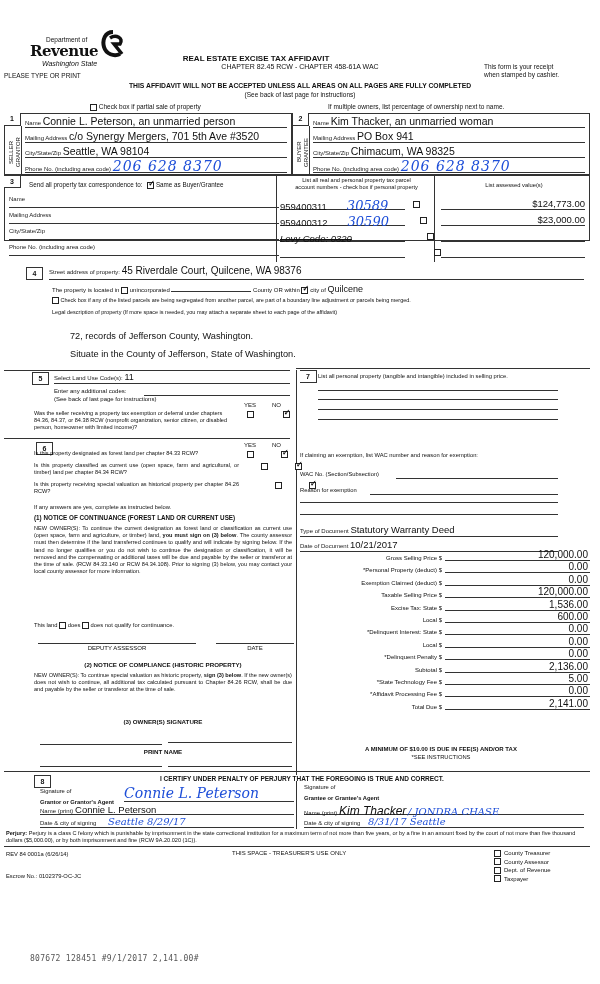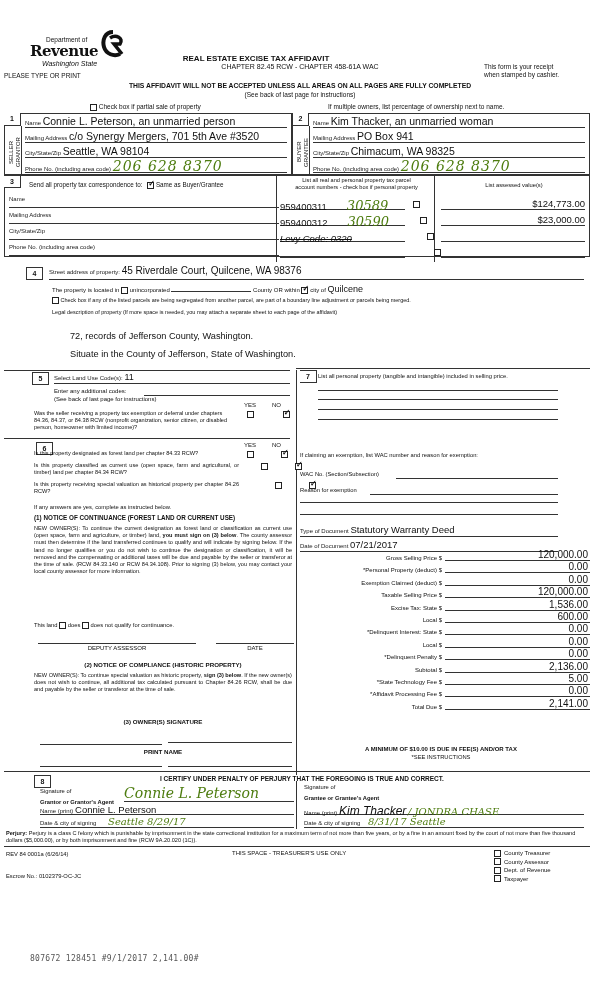--- a/index.html
+++ b/index.html
@@ -1,19 +1,19 @@
 <!DOCTYPE html>
 <html><head>
 <meta charset="utf-8">
 <style>
   * { box-sizing: border-box; margin: 0; padding: 0; }
   html, body { width: 600px; height: 984px; background: #ffffff; overflow: hidden; }
   body { font-family: "Liberation Sans", sans-serif; color: #111; position: relative; font-size: 6px; }
   .abs { position: absolute; }
-  .hw { font-family: "DejaVu Serif", serif; font-style: italic; color: #4d7c0f; }
+  .hw { font-family: "DejaVu Serif", serif; font-style: italic; color: #1d4ed8; }
   .fill { font-family: "Liberation Sans", sans-serif; font-size: 10.5px; color: #111; }
   .lbl { font-size: 6px; color: #222; }
   .line { border-bottom: 1px solid #333; }
   .box { border: 1px solid #333; }
   .cb { display: inline-block; width: 7px; height: 7px; border: 1px solid #222; vertical-align: middle; position: relative; background: #fff; }
   .cb.checked::after { content: "✓"; position: absolute; left: 0px; top: -4px; font-size: 8px; font-weight: bold; }
   .secnum { position: absolute; border: 1px solid #333; background: #fff; font-weight: bold; font-size: 7px; text-align: center; width: 17px; height: 13px; line-height: 12px; }
   .vert { position: absolute; writing-mode: vertical-rl; transform: rotate(180deg); font-size: 6px; text-align: center; line-height: 7px; }
   .right { text-align: right; }
   .bold { font-weight: bold; }
@@ -95,21 +95,21 @@
   <div class="abs line" style="left:20px;top:31px;width:272px;height:13px;">
     <span class="lbl">City/State/Zip</span>
     <span class="fill">Chimacum, WA 98325</span>
   </div>
   <div class="abs line" style="left:20px;top:44px;width:272px;height:15px;">
     <span class="lbl">Phone No. (including area code)</span>
     <span class="hw" style="font-size:14px;letter-spacing:1px;">206 628 8370</span>
   </div>
 </div>
 
-<div class="abs box" style="left:4px;top:175px;width:586px;height:82px;">
+<div class="abs box" style="left:4px;top:175px;width:586px;height:66px;">
   <div class="secnum" style="left:-1px;top:-1px;border-left:none;">3</div>
   <div class="abs" style="left:24px;top:5px;font-size:6.3px;">
     <span>Send all property tax correspondence to:</span>
     <span class="cb checked" style="margin-left:3px;"></span>
     <span>Same as Buyer/Grantee</span>
   </div>
   <div class="abs line" style="left:4px;top:20px;width:270px;height:12px;"><span class="lbl">Name</span></div>
   <div class="abs line" style="left:4px;top:36px;width:270px;height:12px;"><span class="lbl">Mailing Address</span></div>
   <div class="abs line" style="left:4px;top:52px;width:270px;height:12px;"><span class="lbl">City/State/Zip</span></div>
   <div class="abs line" style="left:4px;top:68px;width:270px;height:12px;"><span class="lbl">Phone No. (including area code)</span></div>
@@ -218,21 +218,21 @@
   <div class="abs line" style="left:74px;top:120px;width:188px;height:7px;"></div>
   <div class="abs line" style="left:4px;top:134px;width:258px;height:1px;"></div>
   <div class="abs line" style="left:4px;top:146px;width:258px;height:1px;"></div>
 
   <div class="abs line" style="left:4px;top:156px;width:258px;height:13px;">
     <span class="lbl">Type of Document</span>
     <span class="fill" style="font-size:9.5px;">Statutory Warranty Deed</span>
   </div>
   <div class="abs line" style="left:4px;top:171px;width:258px;height:13px;">
     <span class="lbl">Date of Document</span>
-    <span class="fill" style="font-size:9.5px;">07/21/2017</span>
+    <span class="fill" style="font-size:9.5px;">10/21/2017</span>
   </div>
 </div>
 <div id="tax-rows">
     <div class="taxrow" style="top: 550px; height: 12px;">
       <span class="tl">Gross Selling Price $</span>
       <span class="tu"></span>
       <span class="tv">120,000.00</span>
     </div>
     <div class="taxrow" style="top: 562.4px; height: 12px;">
       <span class="tl">*Personal Property (deduct) $</span>

